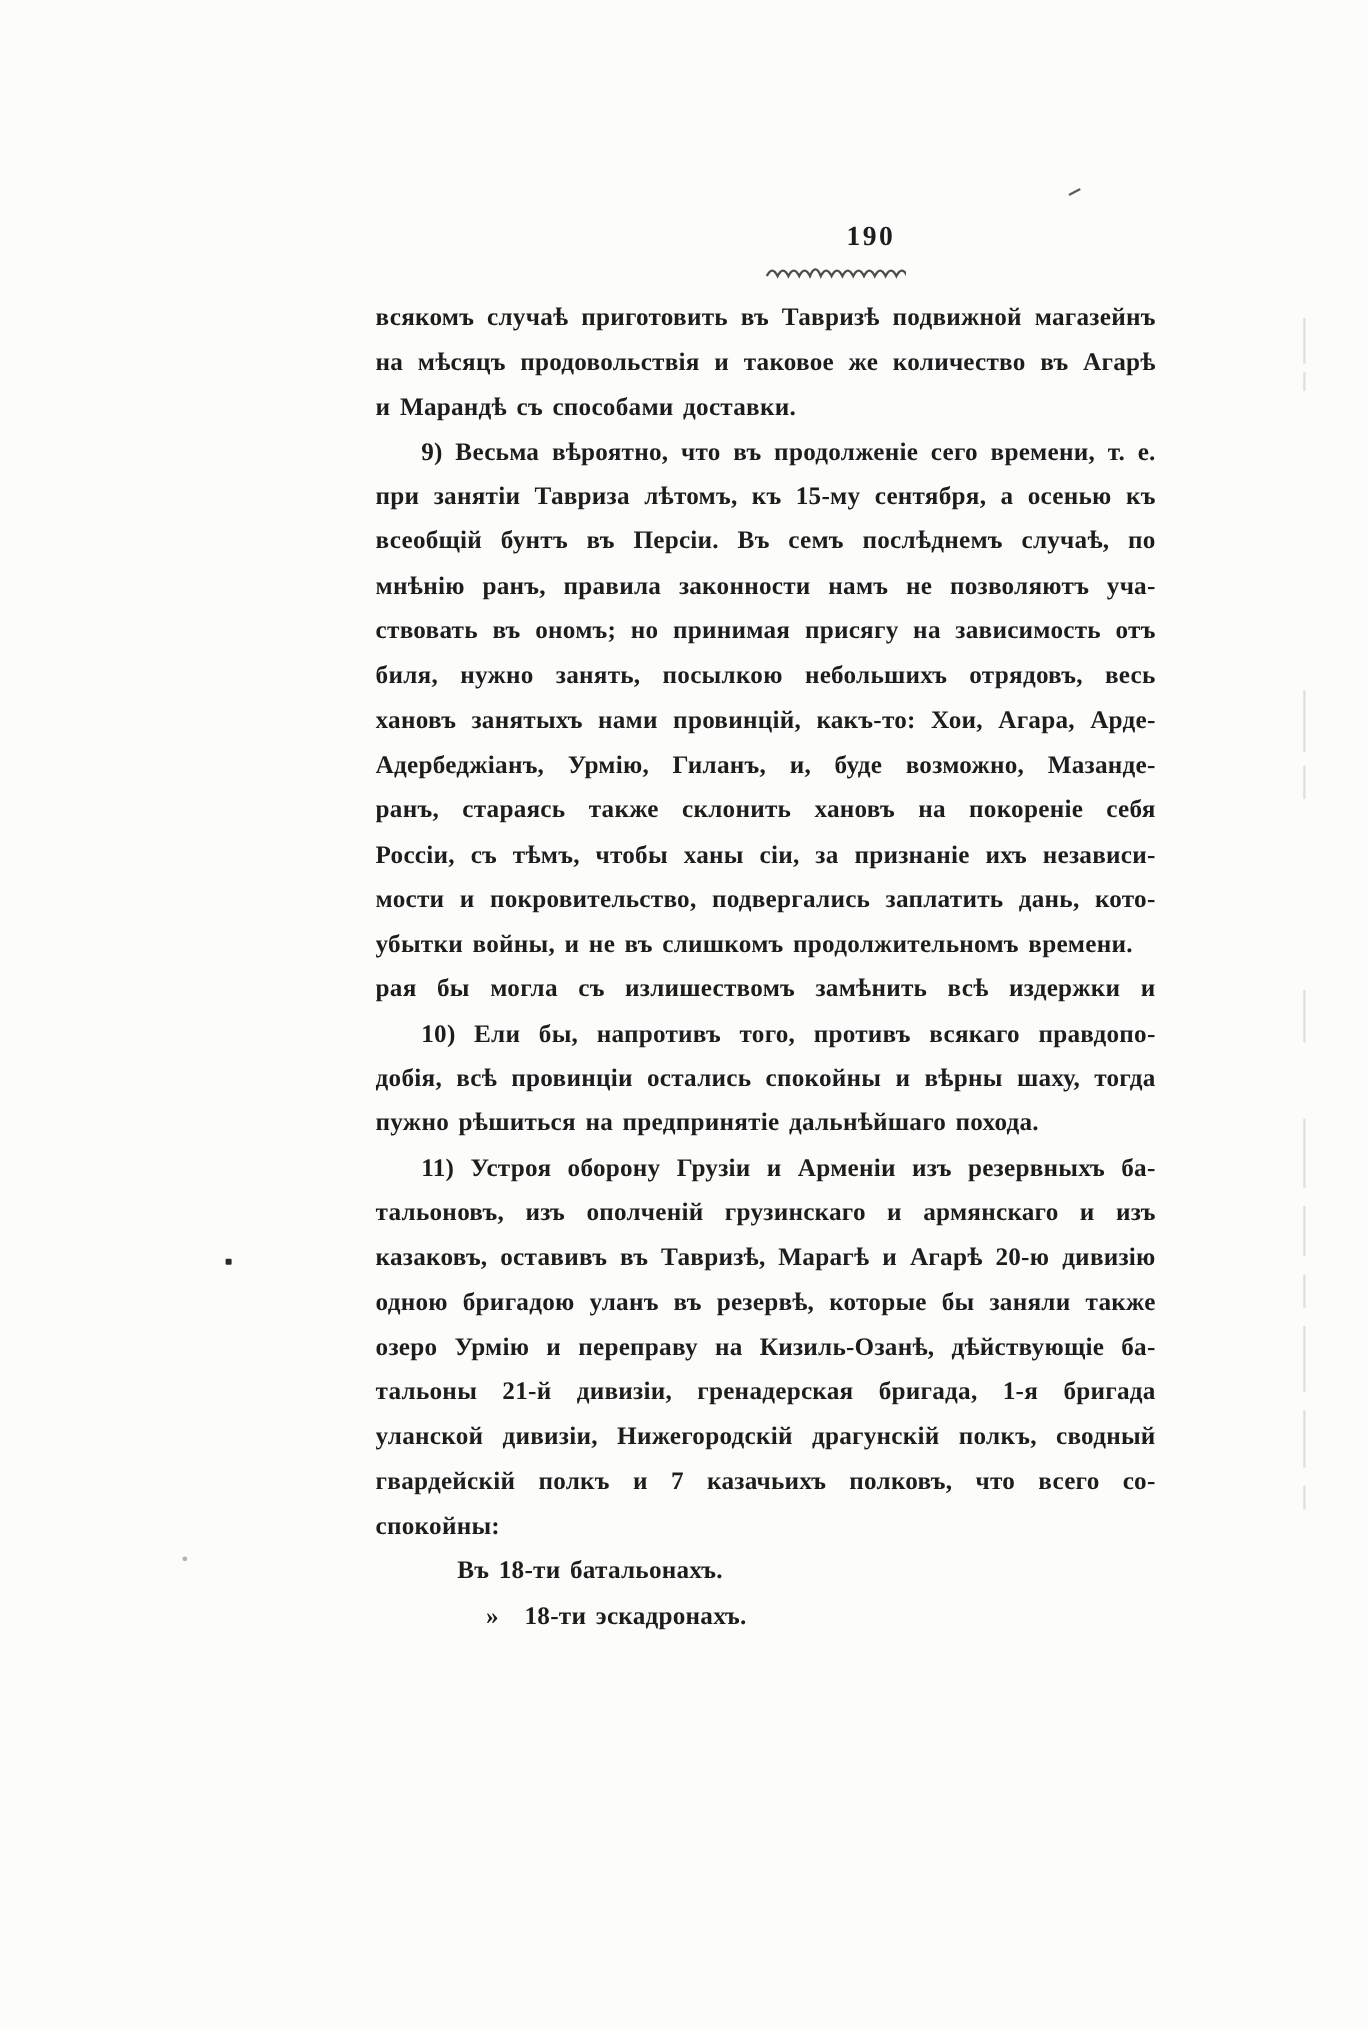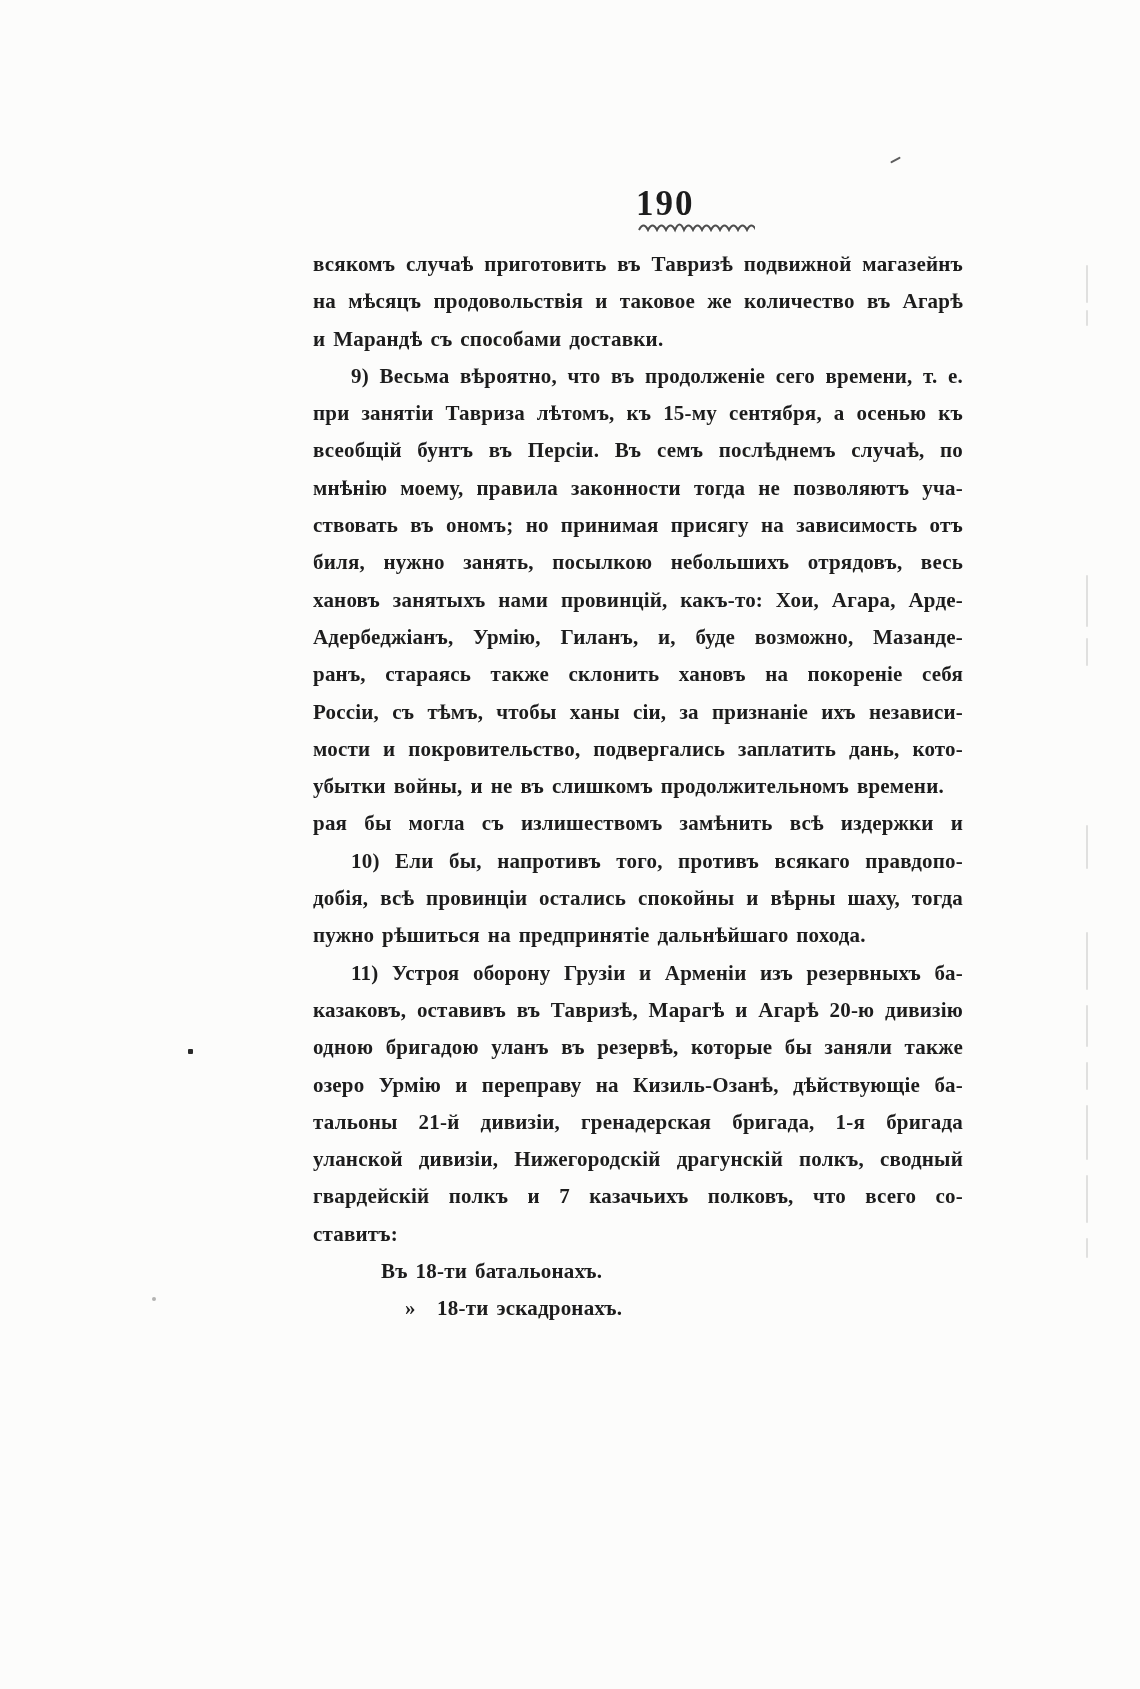--- a/index.html
+++ b/index.html
@@ -7,22 +7,22 @@
     width: 1140px; height: 1689px;
     background: var(--paper, #fcfcfb);
     position: relative;
     overflow: hidden;
     font-family: "Liberation Serif", "DejaVu Serif", serif;
     color: var(--ink, #1d1d1d);
   }
   .page-number {
     position: absolute;
     left: 636px; top: 184px; width: 110px;
-    text-align: left;
-    font-size: 35px; font-weight: 700; letter-spacing: 2px;
+    text-align: right;
+    font-size: 23px; font-weight: 700; letter-spacing: 2px;
     color: var(--ink, #1d1d1d);
   }
   .ornament {
     position: absolute;
     left: 637px; top: 219px;
   }
   .text-block {
     position: absolute;
     left: 313px; top: 246px; width: 650px;
     font-size: 21px; font-weight: 700;
@@ -64,41 +64,42 @@
   <path d="M2,11 q4.5,-9 9,0 q4.5,-9 9,0 q4.5,-9 9,0 q4.5,-9 9,0 q4.5,-11 9,0 q4.5,-9 9,0 q4.5,-9 9,0 q4.5,-9 9,0 q4.5,-9 9,0 q4.5,-9 9,0 q4.5,-9 9,0 q4.5,-9 9,0 q4.5,-9 9,0" fill="none" stroke="#2e2e2e" stroke-width="2" opacity="0.85"></path>
 </svg>
 
 <div class="text-block">
     <div class="line j">всякомъ случаѣ приготовить въ Тавризѣ подвижной магазейнъ</div>
     <div class="line j">на мѣсяцъ продовольствія и таковое же количество въ Агарѣ</div>
     <div class="line l">и Марандѣ съ способами доставки.</div>
     <div class="line j i">9) Весьма вѣроятно, что въ продолженіе сего времени, т. е.</div>
     <div class="line j">при занятіи Тавриза лѣтомъ, къ 15-му сентября, а осенью къ</div>
     <div class="line j">всеобщій бунтъ въ Персіи. Въ семъ послѣднемъ случаѣ, по</div>
-    <div class="line j">мнѣнію моему, правила законности тогда не позволяютъ уча-</div>
+    <div class="line j">мнѣнію ранъ, правила законности намъ не позволяютъ уча-</div>
     <div class="line j">ствовать въ ономъ; но принимая присягу на зависимость отъ</div>
     <div class="line j">биля, нужно занять, посылкою небольшихъ отрядовъ, весь</div>
     <div class="line j">хановъ занятыхъ нами провинцій, какъ-то: Хои, Агара, Арде-</div>
     <div class="line j">Адербеджіанъ, Урмію, Гиланъ, и, буде возможно, Мазанде-</div>
     <div class="line j">ранъ, стараясь также склонить хановъ на покореніе себя</div>
     <div class="line j">Россіи, съ тѣмъ, чтобы ханы сіи, за признаніе ихъ независи-</div>
     <div class="line j">мости и покровительство, подвергались заплатить дань, кото-</div>
     <div class="line l">убытки войны, и не въ слишкомъ продолжительномъ времени.</div>
     <div class="line j">рая бы могла съ излишествомъ замѣнить всѣ издержки и</div>
     <div class="line j i">10) Ели бы, напротивъ того, противъ всякаго правдопо-</div>
     <div class="line j">добія, всѣ провинціи остались спокойны и вѣрны шаху, тогда</div>
     <div class="line l">пужно рѣшиться на предпринятіе дальнѣйшаго похода.</div>
     <div class="line j i">11) Устроя оборону Грузіи и Арменіи изъ резервныхъ ба-</div>
+    <div class="line j">тальоновъ, изъ ополченій грузинскаго и армянскаго и изъ</div>
     <div class="line j">казаковъ, оставивъ въ Тавризѣ, Марагѣ и Агарѣ 20-ю дивизію съ</div>
     <div class="line j">одною бригадою уланъ въ резервѣ, которые бы заняли также</div>
     <div class="line j">озеро Урмію и переправу на Кизиль-Озанѣ, дѣйствующіе ба-</div>
     <div class="line j">тальоны 21-й дивизіи, гренадерская бригада, 1-я бригада</div>
     <div class="line j">уланской дивизіи, Нижегородскій драгунскій полкъ, сводный</div>
     <div class="line j">гвардейскій полкъ и 7 казачьихъ полковъ, что всего со-</div>
-    <div class="line l">ставитъ:</div>
+    <div class="line l">спокойны:</div>
     <div class="line li">Въ 18-ти батальонахъ.</div>
     <div class="line li2">»  18-ти эскадронахъ.</div>
   </div>
 
 <div id="margin-marks">
     <div class="margin-mark" style="left: 1086px; top: 265px; height: 38px;"></div>
     <div class="margin-mark" style="left: 1086px; top: 310px; height: 16px;"></div>
     <div class="margin-mark" style="left: 1086px; top: 575px; height: 52px;"></div>
     <div class="margin-mark" style="left: 1086px; top: 638px; height: 28px;"></div>
     <div class="margin-mark" style="left: 1086px; top: 825px; height: 44px;"></div>

